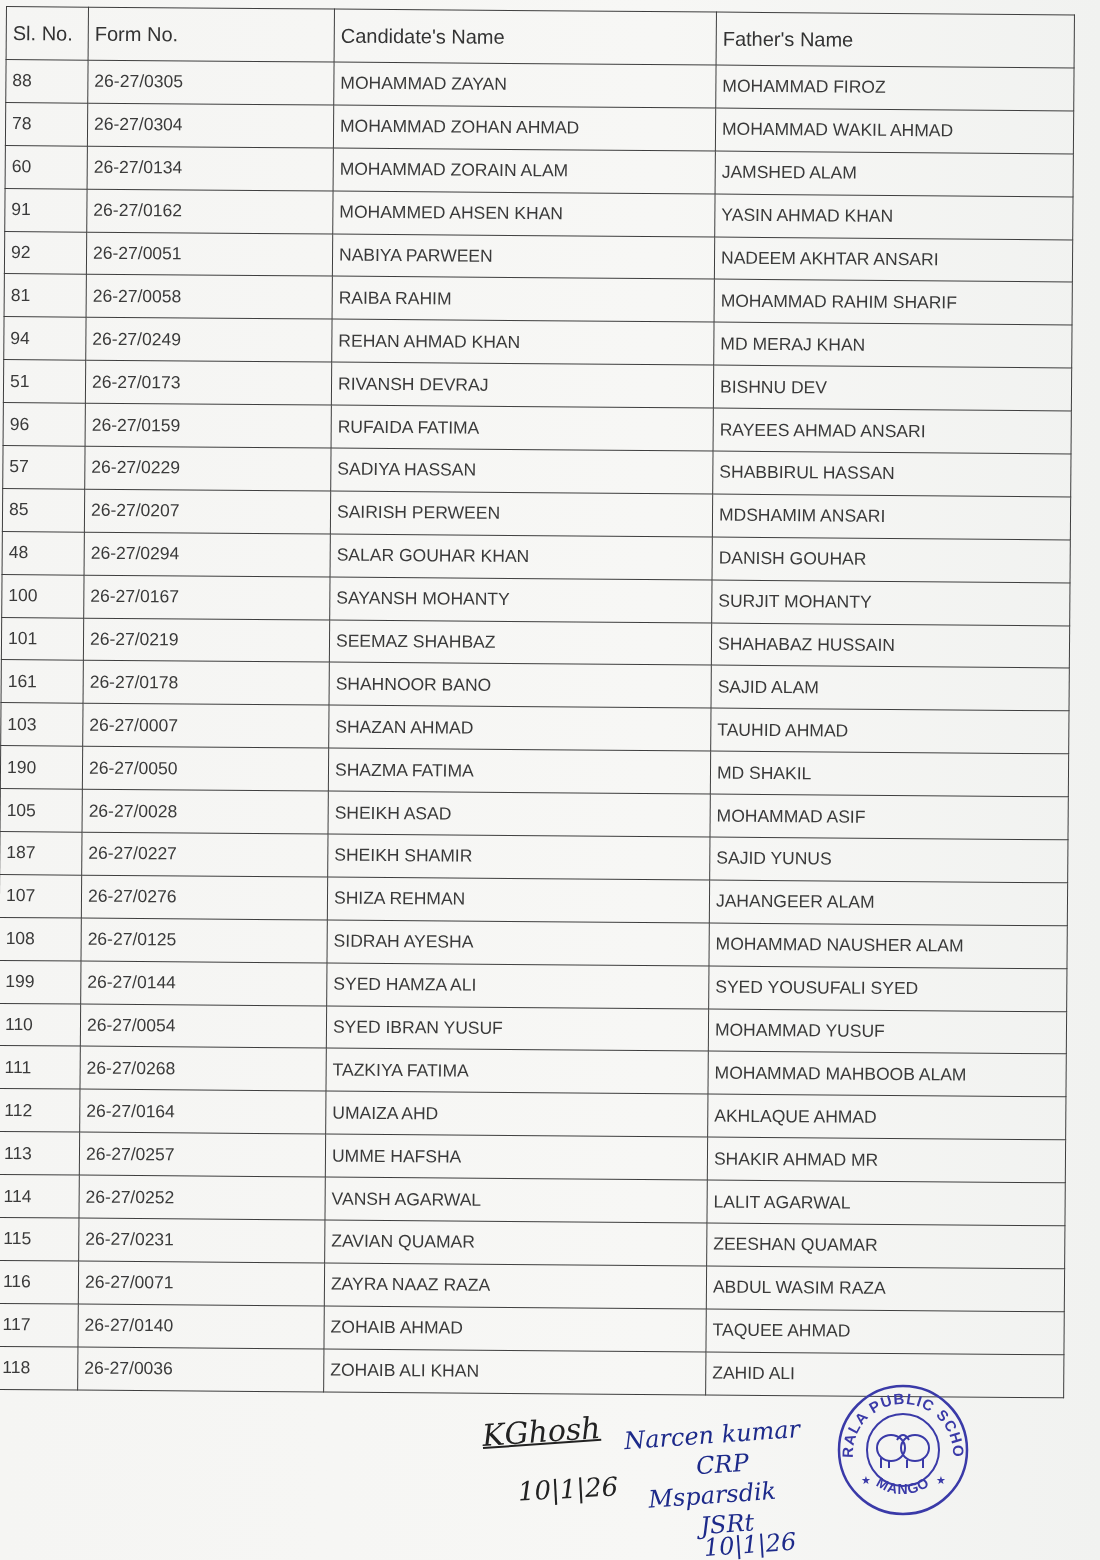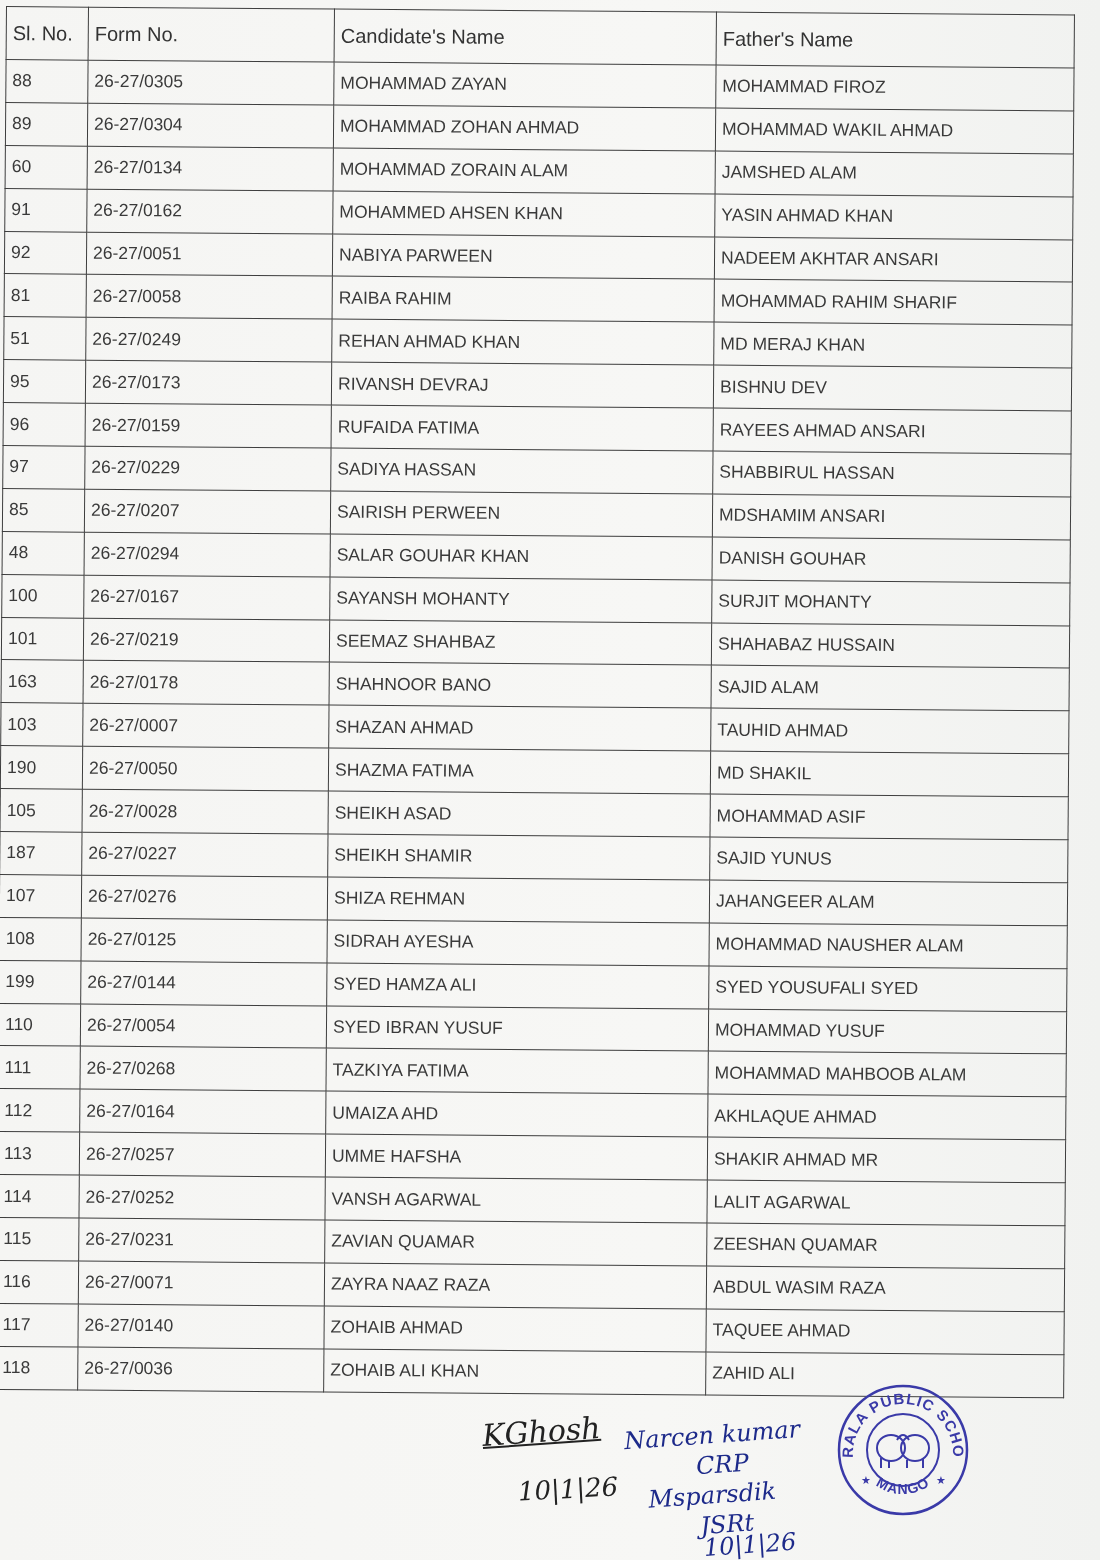--- a/index.html
+++ b/index.html
@@ -128,21 +128,21 @@
         </tr>
       </thead>
       <tbody id="rows">
           <tr>
             <td>88</td>
             <td>26-27/0305</td>
             <td>MOHAMMAD ZAYAN</td>
             <td>MOHAMMAD FIROZ</td>
           </tr>
           <tr>
-            <td>89</td>
+            <td>78</td>
             <td>26-27/0304</td>
             <td>MOHAMMAD ZOHAN AHMAD</td>
             <td>MOHAMMAD WAKIL AHMAD</td>
           </tr>
           <tr>
             <td>60</td>
             <td>26-27/0134</td>
             <td>MOHAMMAD ZORAIN ALAM</td>
             <td>JAMSHED ALAM</td>
           </tr>
@@ -158,39 +158,39 @@
             <td>NABIYA PARWEEN</td>
             <td>NADEEM AKHTAR ANSARI</td>
           </tr>
           <tr>
             <td>81</td>
             <td>26-27/0058</td>
             <td>RAIBA RAHIM</td>
             <td>MOHAMMAD RAHIM SHARIF</td>
           </tr>
           <tr>
-            <td>51</td>
+            <td>94</td>
             <td>26-27/0249</td>
             <td>REHAN AHMAD KHAN</td>
             <td>MD MERAJ KHAN</td>
           </tr>
           <tr>
-            <td>95</td>
+            <td>51</td>
             <td>26-27/0173</td>
             <td>RIVANSH DEVRAJ</td>
             <td>BISHNU DEV</td>
           </tr>
           <tr>
             <td>96</td>
             <td>26-27/0159</td>
             <td>RUFAIDA FATIMA</td>
             <td>RAYEES AHMAD ANSARI</td>
           </tr>
           <tr>
-            <td>97</td>
+            <td>57</td>
             <td>26-27/0229</td>
             <td>SADIYA HASSAN</td>
             <td>SHABBIRUL HASSAN</td>
           </tr>
           <tr>
             <td>85</td>
             <td>26-27/0207</td>
             <td>SAIRISH PERWEEN</td>
             <td>MDSHAMIM ANSARI</td>
           </tr>
@@ -206,21 +206,21 @@
             <td>SAYANSH MOHANTY</td>
             <td>SURJIT MOHANTY</td>
           </tr>
           <tr>
             <td>101</td>
             <td>26-27/0219</td>
             <td>SEEMAZ SHAHBAZ</td>
             <td>SHAHABAZ HUSSAIN</td>
           </tr>
           <tr>
-            <td>163</td>
+            <td>161</td>
             <td>26-27/0178</td>
             <td>SHAHNOOR BANO</td>
             <td>SAJID ALAM</td>
           </tr>
           <tr>
             <td>103</td>
             <td>26-27/0007</td>
             <td>SHAZAN AHMAD</td>
             <td>TAUHID AHMAD</td>
           </tr>

